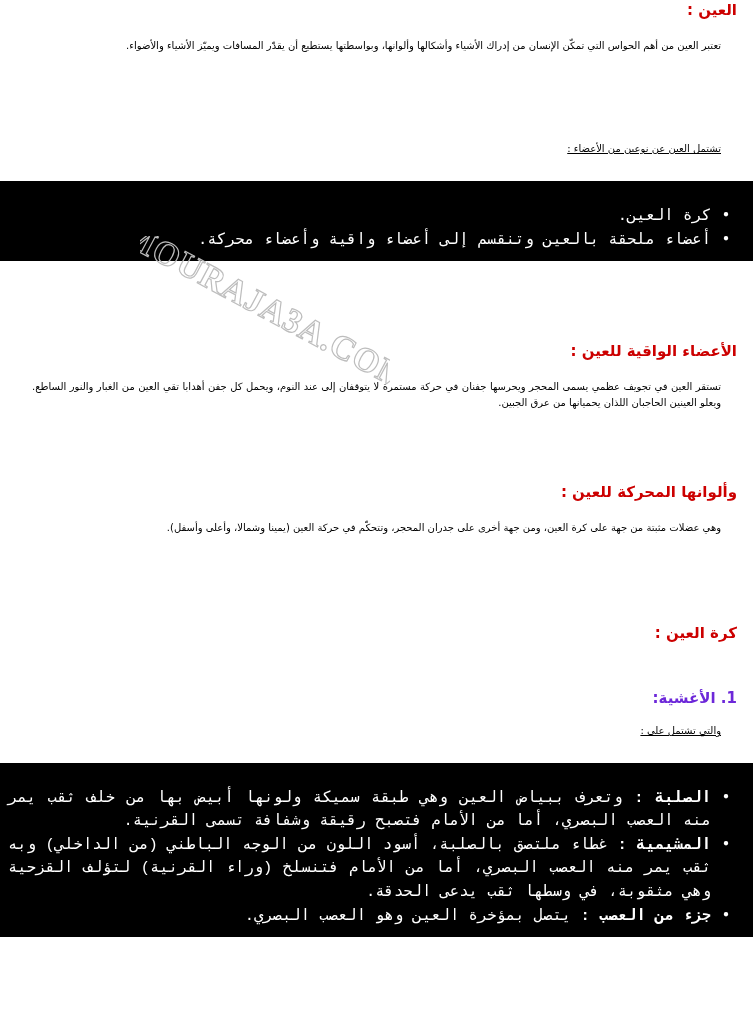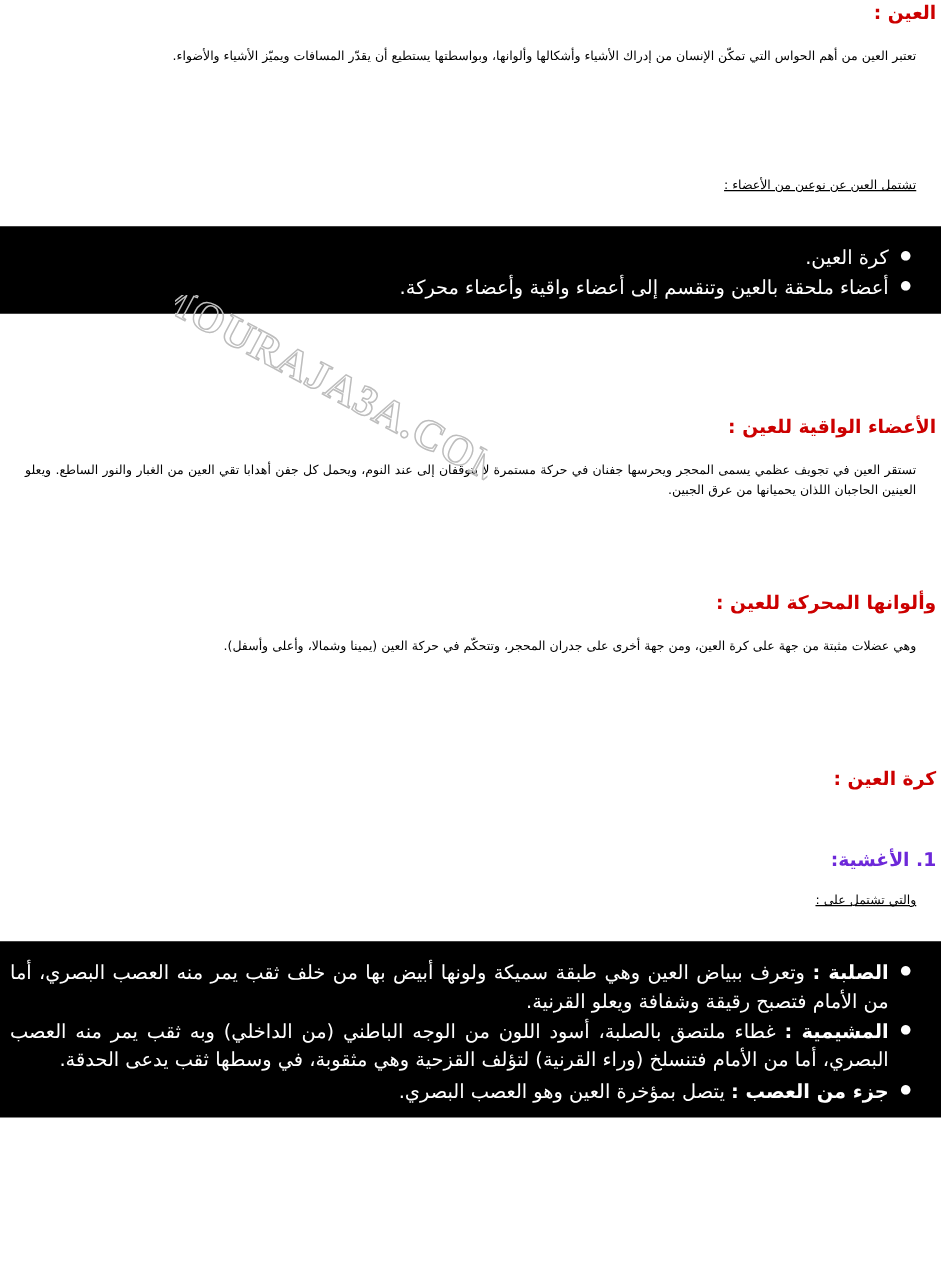--- a/index.html
+++ b/index.html
@@ -17,21 +17,21 @@
     position: relative;
   }
   .page {
     position: relative;
     width: 753px;
     height: 1017px;
     box-sizing: border-box;
   }
 
   .section {
-    padding: 0 4px;
+    padding: 0 16px;
   }
 
   .heading {
     color: #cc0000;
     font-weight: bold;
     font-size: 15px;
     text-align: right;
     line-height: 1.45;
     margin: 0;
   }
@@ -44,22 +44,23 @@
   }
   .para.right {
     text-align: right;
     text-decoration: underline;
   }
 
   
   .black-block {
     background: #000000;
     color: #ffffff;
-    padding: 14px 8px 8px 8px;
+    padding: 24px 8px 8px 8px;
     box-sizing: border-box;
+    font-family: Liberation Mono, monospace;
   }
   .black-block .para,
   .black-block li {
     color: #ffffff;
   }
 
   ul.bullets {
     list-style: none;
     margin: 0;
     padding: 0;
@@ -195,21 +196,21 @@
       </div>
       <div class="para right">والتي تشتمل على :</div>
     </div>
 
     <div class="spacer-8"></div>
 
     <div class="black-block">
       <ul class="bullets">
         <li>
           <span class="bold-term">الصلبة :</span>
-          <span>وتعرف ببياض العين وهي طبقة سميكة ولونها أبيض بها من خلف ثقب يمر منه العصب البصري، أما من الأمام فتصبح رقيقة وشفافة ويعلو القرنية.</span>
+          <span>وتعرف ببياض العين وهي طبقة سميكة ولونها أبيض بها من خلف ثقب يمر منه العصب البصري، أما من الأمام فتصبح رقيقة وشفافة تسمى القرنية.</span>
         </li>
         <li>
           <span class="bold-term">المشيمية :</span>
           <span>غطاء ملتصق بالصلبة، أسود اللون من الوجه الباطني (من الداخلي) وبه ثقب يمر منه العصب البصري، أما من الأمام فتنسلخ (وراء القرنية) لتؤلف القزحية وهي مثقوبة، في وسطها ثقب يدعى الحدقة.</span>
         </li>
         <li>
           <span class="bold-term">جزء من العصب :</span>
           <span>يتصل بمؤخرة العين وهو العصب البصري.</span>
         </li>
       </ul>

